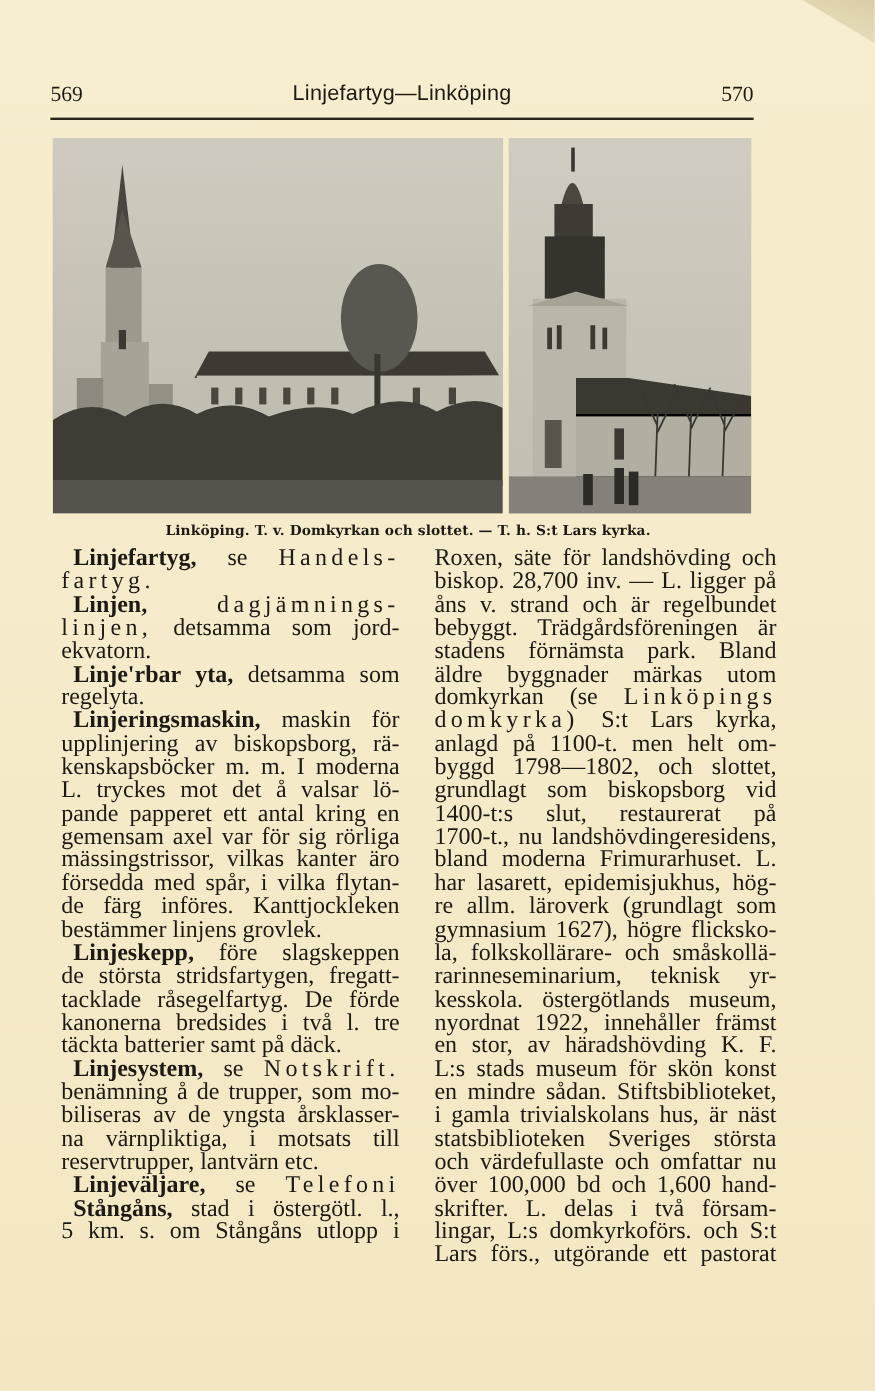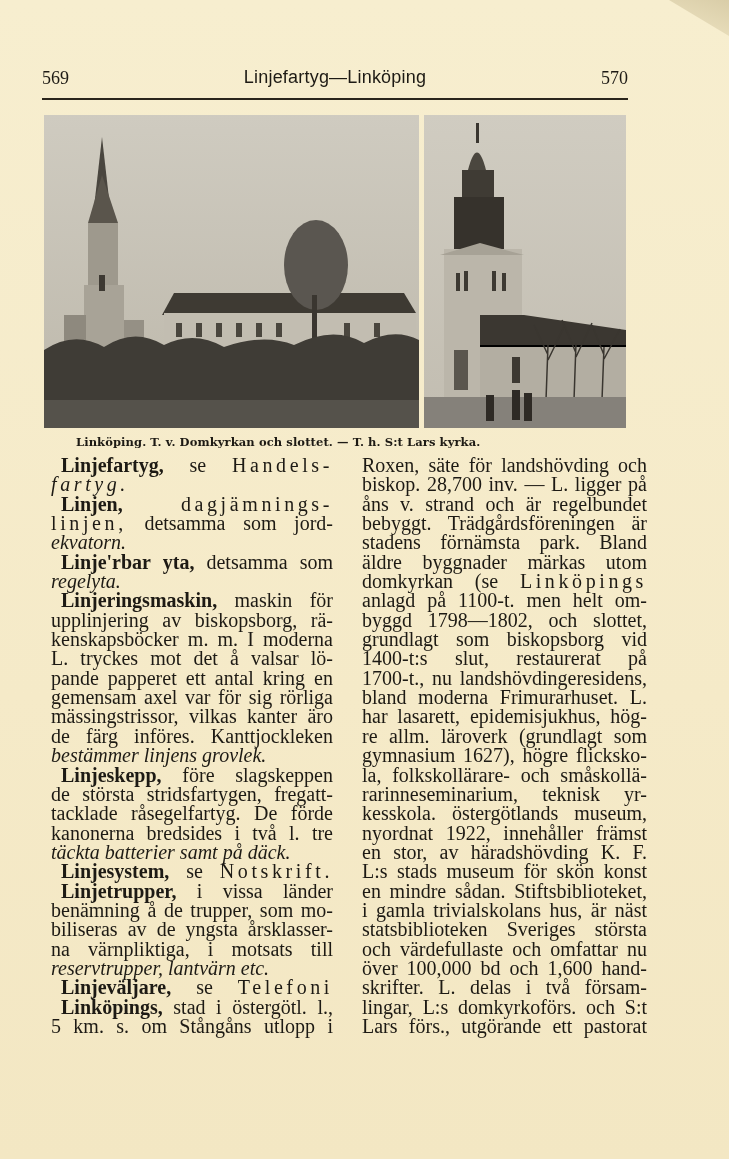--- a/index.html
+++ b/index.html
@@ -31,34 +31,34 @@
       font-size: 18px; font-family: Liberation Sans, sans-serif; letter-spacing: 0.2px;
     }
     .photo {
       position: absolute; overflow: hidden;
       background: #b9b4a6;
     }
     .photo svg { display: block; }
     .photo.left { left: 44px; top: 115px; width: 375px; height: 313px; }
     .photo.right { left: 424px; top: 115px; width: 202px; height: 313px; }
     .caption {
-      position: absolute; left: 76px; top: 435px; width: 560px;
-      font-size: 11.5px; font-weight: bold; text-align: left;
+      position: absolute; left: 60px; top: 435px; width: 560px;
+      font-size: 11.5px; font-weight: bold; text-align: center;
       font-family: "DejaVu Serif", serif; letter-spacing: 0.1px;
     }
     .column {
       position: absolute; top: 456px; width: 282px;
       font-family: "Liberation Serif", serif;
       font-size: 20px; line-height: 19.35px;
       text-align: justify;
     }
     .column.left { left: 51px; }
     .column.right { left: 362px; width: 285px; }
     .line { display: block; white-space: nowrap; height: 19.35px; text-align-last: justify; }
-    .line.last { text-align-last: left; font-style: italic; }
+    .line.last { text-align-last: left; }
     .line.indent { padding-left: 10px; }
     .hw { font-weight: bold; }
     .sp { letter-spacing: 3.6px; }
   </style>
 </head>
 <body>
 
 <div class="page-bg"></div>
 <div class="corner-fold"></div>
 
@@ -164,45 +164,46 @@
     <span class="line last"><span>ekvatorn.</span></span>
     <span class="line indent"><span class="hw">Linje'rbar yta,</span><span> detsamma som</span></span>
     <span class="line last"><span>regelyta.</span></span>
     <span class="line indent"><span class="hw">Linjeringsmaskin,</span><span> maskin för</span></span>
     <span class="line"><span>upplinjering av biskopsborg, rä-</span></span>
     <span class="line"><span>kenskapsböcker m. m. I moderna</span></span>
     <span class="line"><span>L. tryckes mot det å valsar lö-</span></span>
     <span class="line"><span>pande papperet ett antal kring en</span></span>
     <span class="line"><span>gemensam axel var för sig rörliga</span></span>
     <span class="line"><span>mässingstrissor, vilkas kanter äro</span></span>
+    <span class="line"><span>försedda med spår, i vilka flytan-</span></span>
     <span class="line"><span>de färg införes. Kanttjockleken</span></span>
     <span class="line last"><span>bestämmer linjens grovlek.</span></span>
     <span class="line indent"><span class="hw">Linjeskepp,</span><span> före slagskeppen</span></span>
     <span class="line"><span>de största stridsfartygen, fregatt-</span></span>
     <span class="line"><span>tacklade råsegelfartyg. De förde</span></span>
     <span class="line"><span>kanonerna bredsides i två l. tre</span></span>
     <span class="line last"><span>täckta batterier samt på däck.</span></span>
     <span class="line indent"><span class="hw">Linjesystem,</span><span> se </span><span class="sp">Notskrift.</span></span>
-    <span class="line indent"><span class="hw">Linjetrupper,</span><span> i vissa länder</span></span>
     <span class="line"><span>benämning å de trupper, som mo-</span></span>
     <span class="line"><span>biliseras av de yngsta årsklasser-</span></span>
     <span class="line"><span>na värnpliktiga, i motsats till</span></span>
     <span class="line last"><span>reservtrupper, lantvärn etc.</span></span>
     <span class="line indent"><span class="hw">Linjeväljare,</span><span> se </span><span class="sp">Telefoni</span></span>
-    <span class="line indent"><span class="hw">Linköpings,</span><span> stad i östergötl. l.,</span></span>
+    <span class="line indent"><span class="hw">Stångåns,</span><span> stad i östergötl. l.,</span></span>
     <span class="line"><span>5 km. s. om Stångåns utlopp i</span></span>
   </div>
 <div class="column right" id="col-right">
     <span class="line"><span>Roxen, säte för landshövding och</span></span>
     <span class="line"><span>biskop. 28,700 inv. — L. ligger på</span></span>
     <span class="line"><span>åns v. strand och är regelbundet</span></span>
     <span class="line"><span>bebyggt. Trädgårdsföreningen är</span></span>
     <span class="line"><span>stadens förnämsta park. Bland</span></span>
     <span class="line"><span>äldre byggnader märkas utom</span></span>
     <span class="line"><span>domkyrkan (se </span><span class="sp">Linköpings</span></span>
+    <span class="line"><span class="sp">domkyrka)</span><span> S:t Lars kyrka,</span></span>
     <span class="line"><span>anlagd på 1100-t. men helt om-</span></span>
     <span class="line"><span>byggd 1798—1802, och slottet,</span></span>
     <span class="line"><span>grundlagt som biskopsborg vid</span></span>
     <span class="line"><span>1400-t:s slut, restaurerat på</span></span>
     <span class="line"><span>1700-t., nu landshövdingeresidens,</span></span>
     <span class="line"><span>bland moderna Frimurarhuset. L.</span></span>
     <span class="line"><span>har lasarett, epidemisjukhus, hög-</span></span>
     <span class="line"><span>re allm. läroverk (grundlagt som</span></span>
     <span class="line"><span>gymnasium 1627), högre flicksko-</span></span>
     <span class="line"><span>la, folkskollärare- och småskollä-</span></span>

